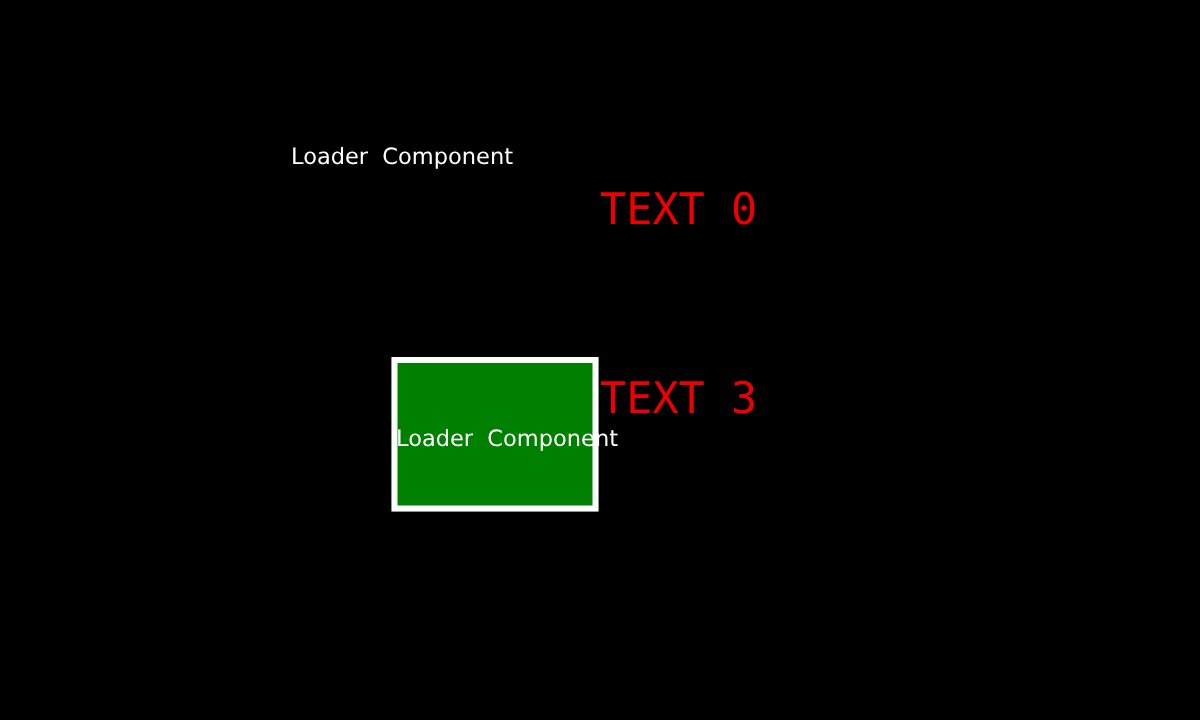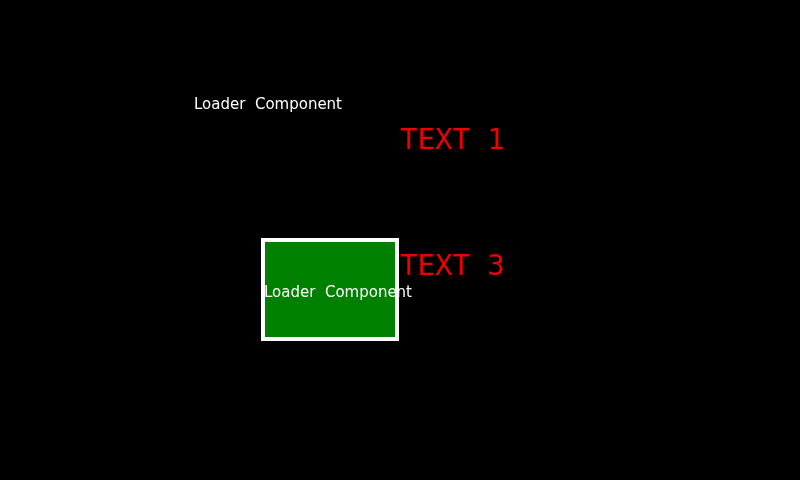--- a/index.html
+++ b/index.html
@@ -38,21 +38,21 @@
 
 <div class="screen">
 
   <span class="floating-label">Loader  Component</span>
 
   <div class="loader-box">
     <span class="loader-box-label">Loader  Component</span>
   </div>
 
   <div class="text-list">
-    <div class="list-item" data-color="red">TEXT 1</div>
+    <div class="list-item" data-color="red">TEXT 0</div>
     <div class="list-item" data-color="red">TEXT 3</div>
     
     
     
     
     
     
     
   </div>
 

